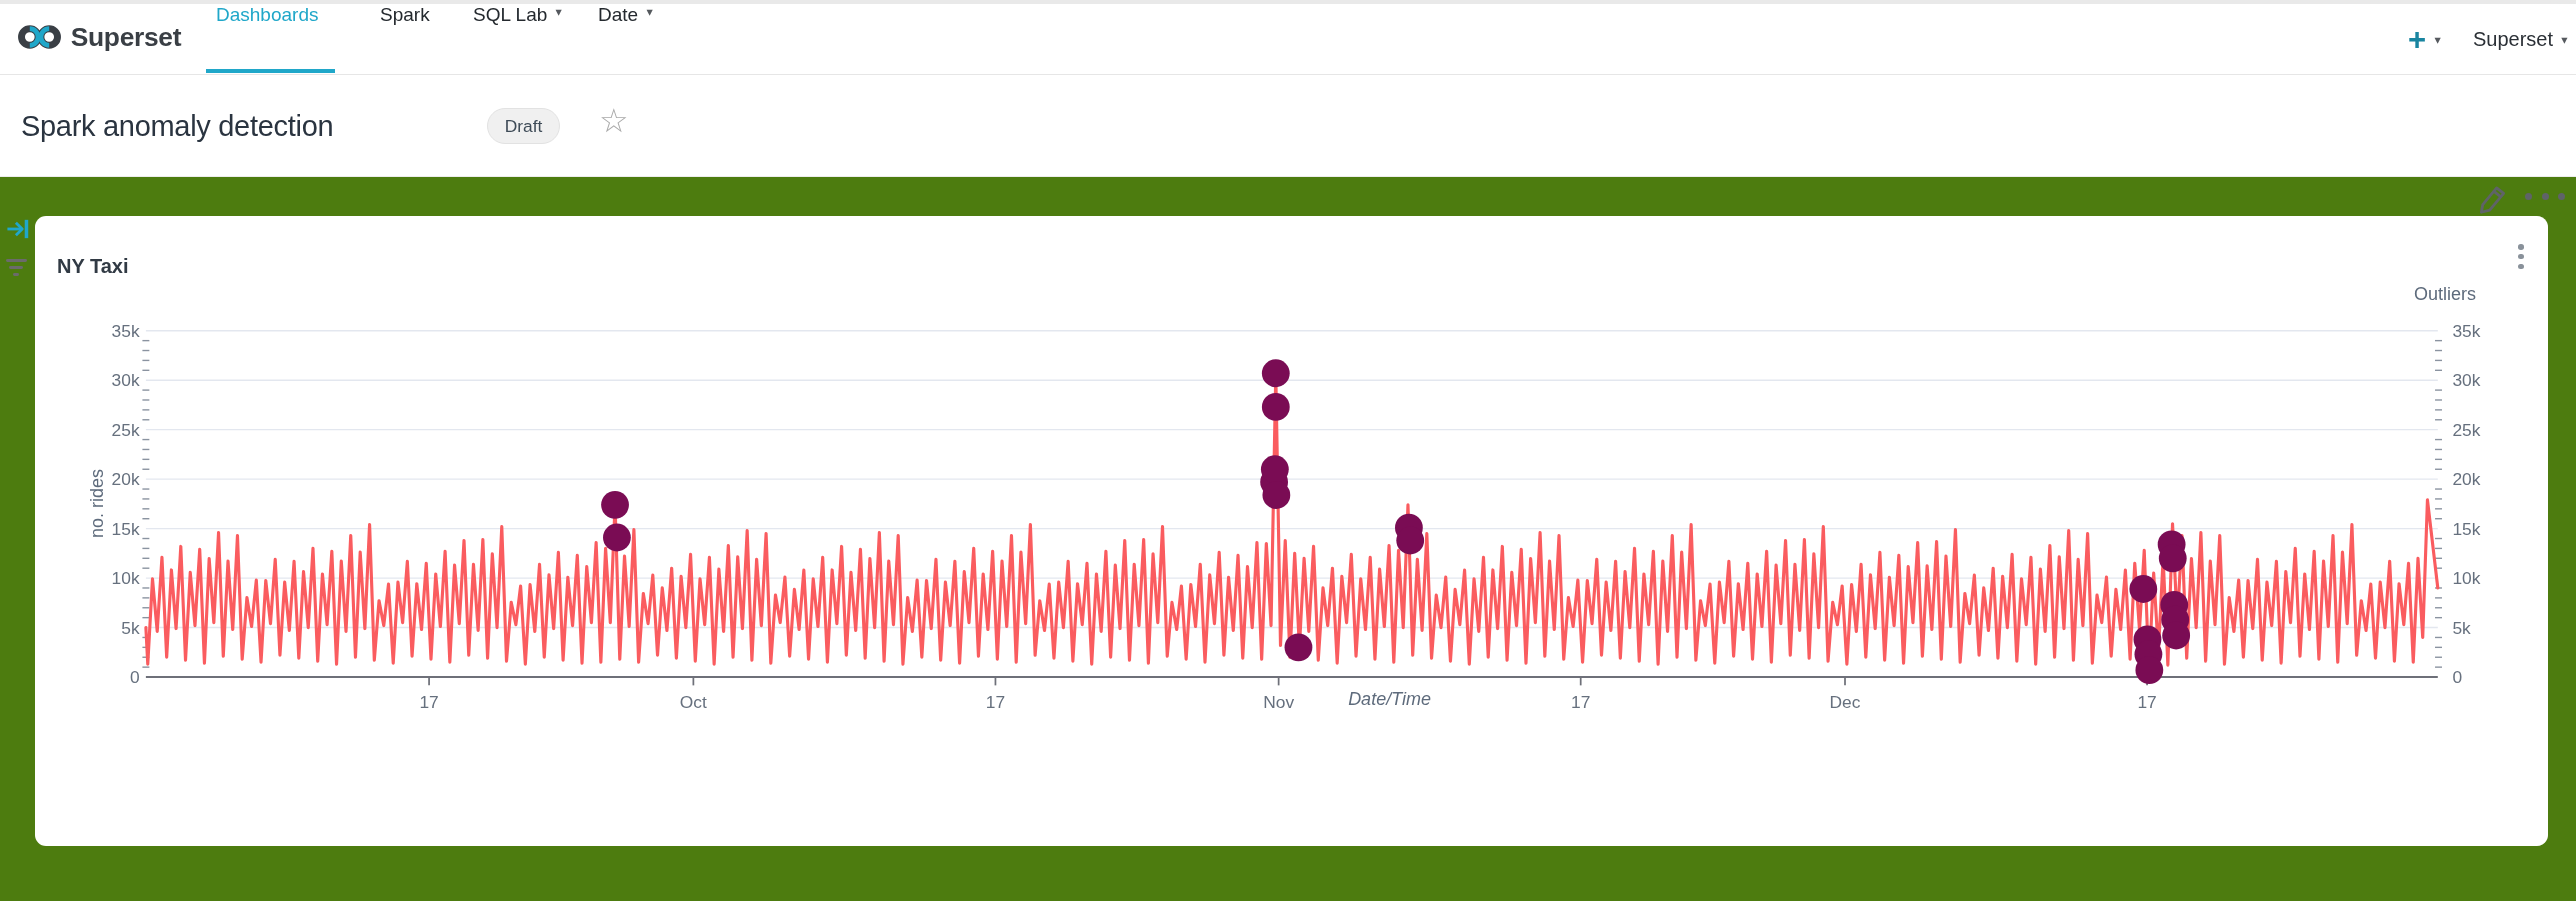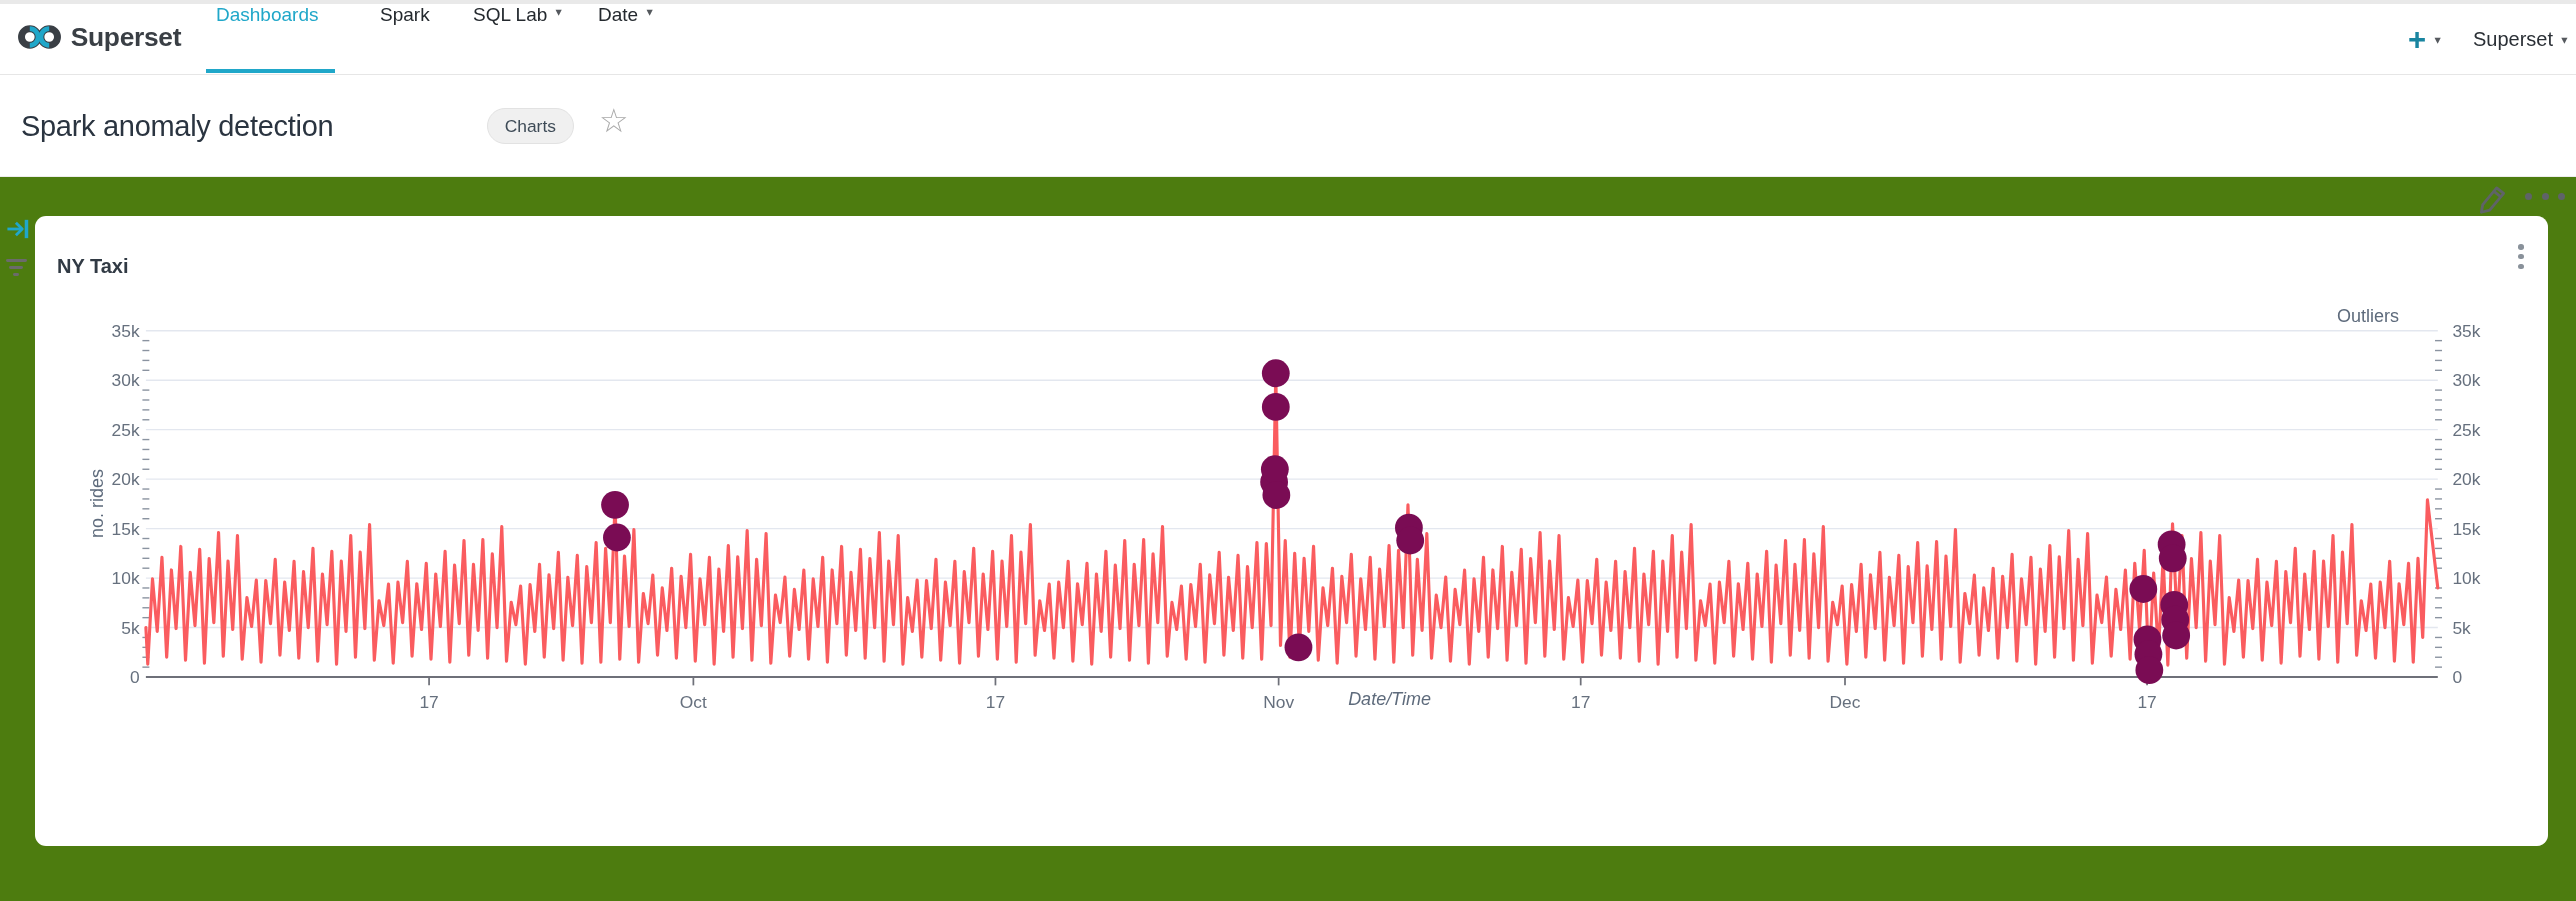--- a/index.html
+++ b/index.html
@@ -38,21 +38,21 @@
   #rail-filter .b1 { width:21px; } #rail-filter .b2 { width:14px; margin-left:3.5px; } #rail-filter .b3 { width:5.6px; margin-left:7.7px; }
 
   
   #card { position:absolute; left:35px; top:216px; width:2513px; height:630px; background:#FFFFFF; border-radius:11px; }
   #chart-title { position:absolute; left:22px; top:39px; font-size:20px; font-weight:bold; color:#313A44; }
   #kebab-btn { position:absolute; left:2476px; top:21px; padding:2.8px 7px; cursor:pointer; }
   #kebab-btn .dot { width:5.6px; height:5.6px; border-radius:50%; background:#89919A; margin:4.2px 0; }
   #chart-svg { position:absolute; left:0; top:0; }
   .axis-title { position:absolute; font-size:18px; color:#5E6B7C; }
   #ylabel-left { left:-14px; top:277px; width:153px; text-align:center; transform:rotate(-90deg); }
-  #ylabel-right { left:2302px; top:90px; width:139px; }
+  #ylabel-right { left:2302px; top:68px; width:139px; text-align:right; }
   #xlabel { left:1118px; top:473px; width:278px; text-align:right;font-style:italic; }
 </style>
 </head>
 <body>
 
 <div id="page">
 
   <div id="top-strip"></div>
 
   <div id="navbar">
@@ -87,21 +87,21 @@
       <span class="nav-caret">▾</span>
     </div>
     <div id="settings-group">
       <span>Superset</span>
       <span class="nav-caret">▾</span>
     </div>
   </div>
 
   <div id="header">
     <div id="dash-title">Spark anomaly detection</div>
-    <div id="draft-badge">Charts</div>
+    <div id="draft-badge">Draft</div>
     <div id="fave-star">☆</div>
     <div id="edit-btn">
       <svg width="39" height="42" viewBox="0 0 56 60">
         <path d="M14 38 L34 14 L44 22 L24 46 L12 49 Z" fill="none" stroke="#5F6368" stroke-width="4" stroke-linejoin="round"></path>
         <line x1="30" y1="19" x2="40" y2="27" stroke="#5F6368" stroke-width="4"></line>
         <line x1="8" y1="57" x2="50" y2="57" stroke="#5F6368" stroke-width="5"></line>
       </svg>
     </div>
     <div id="ellipsis-btn">
       <div class="dot"></div>

